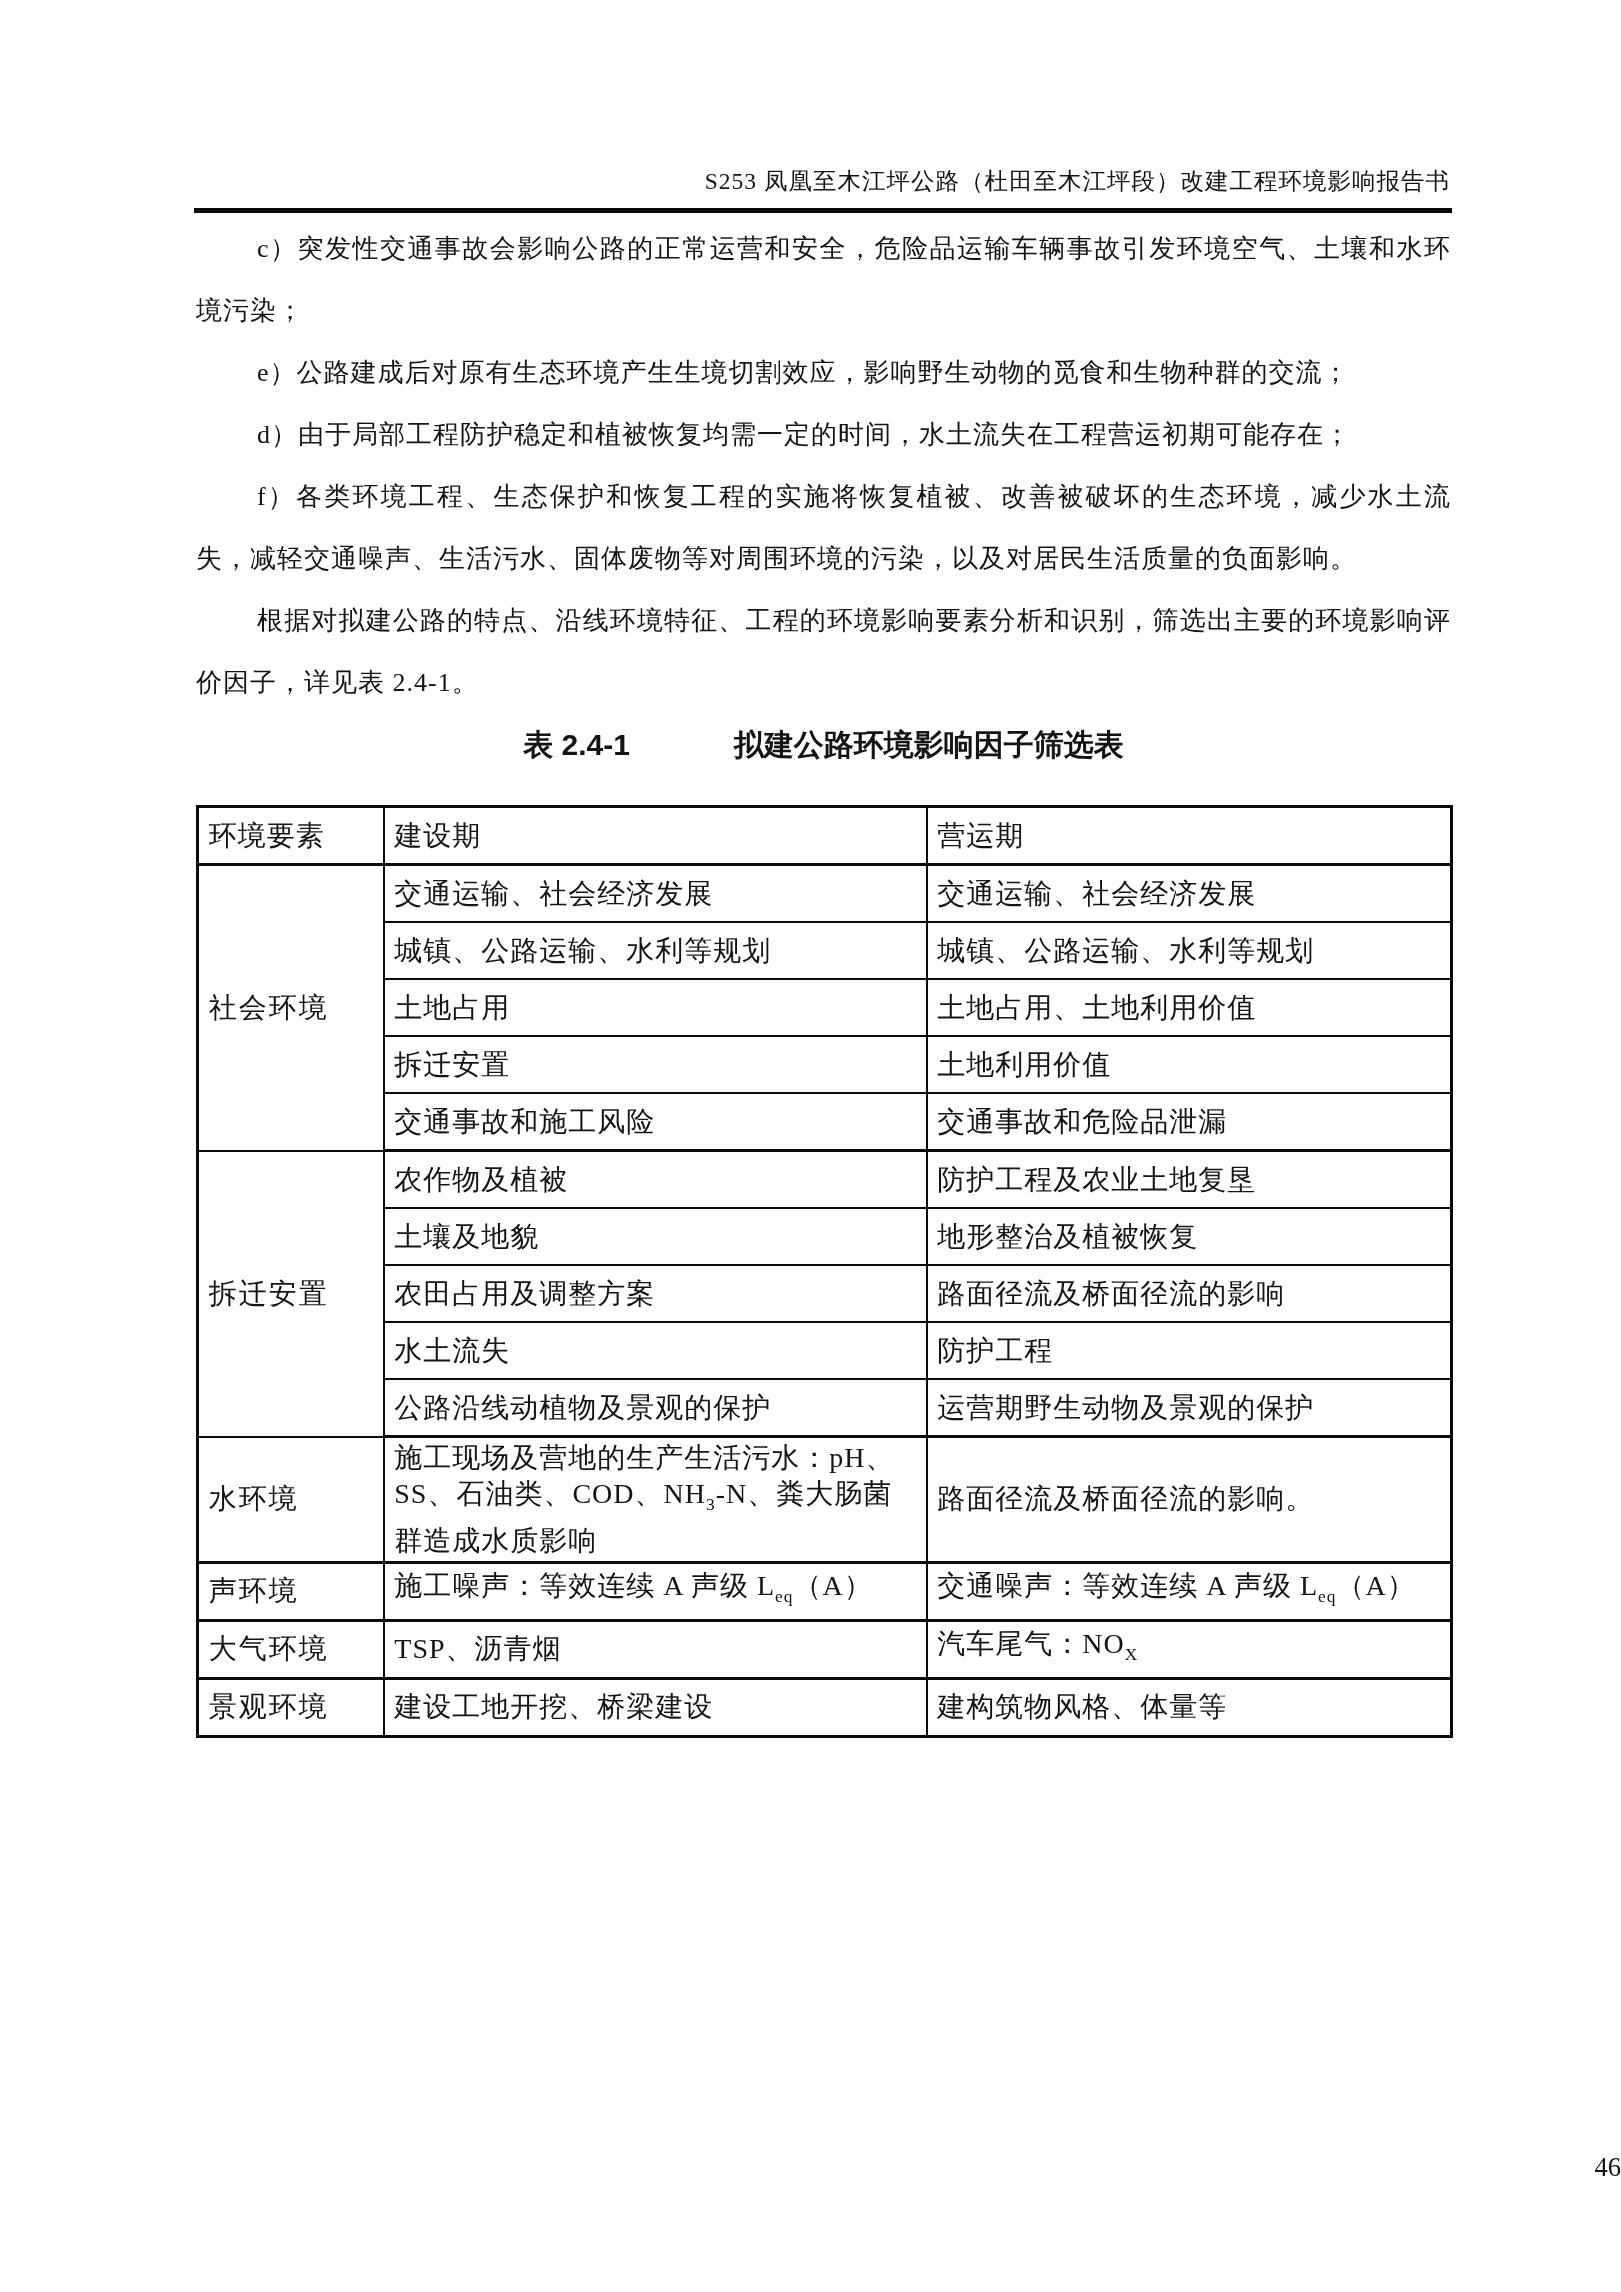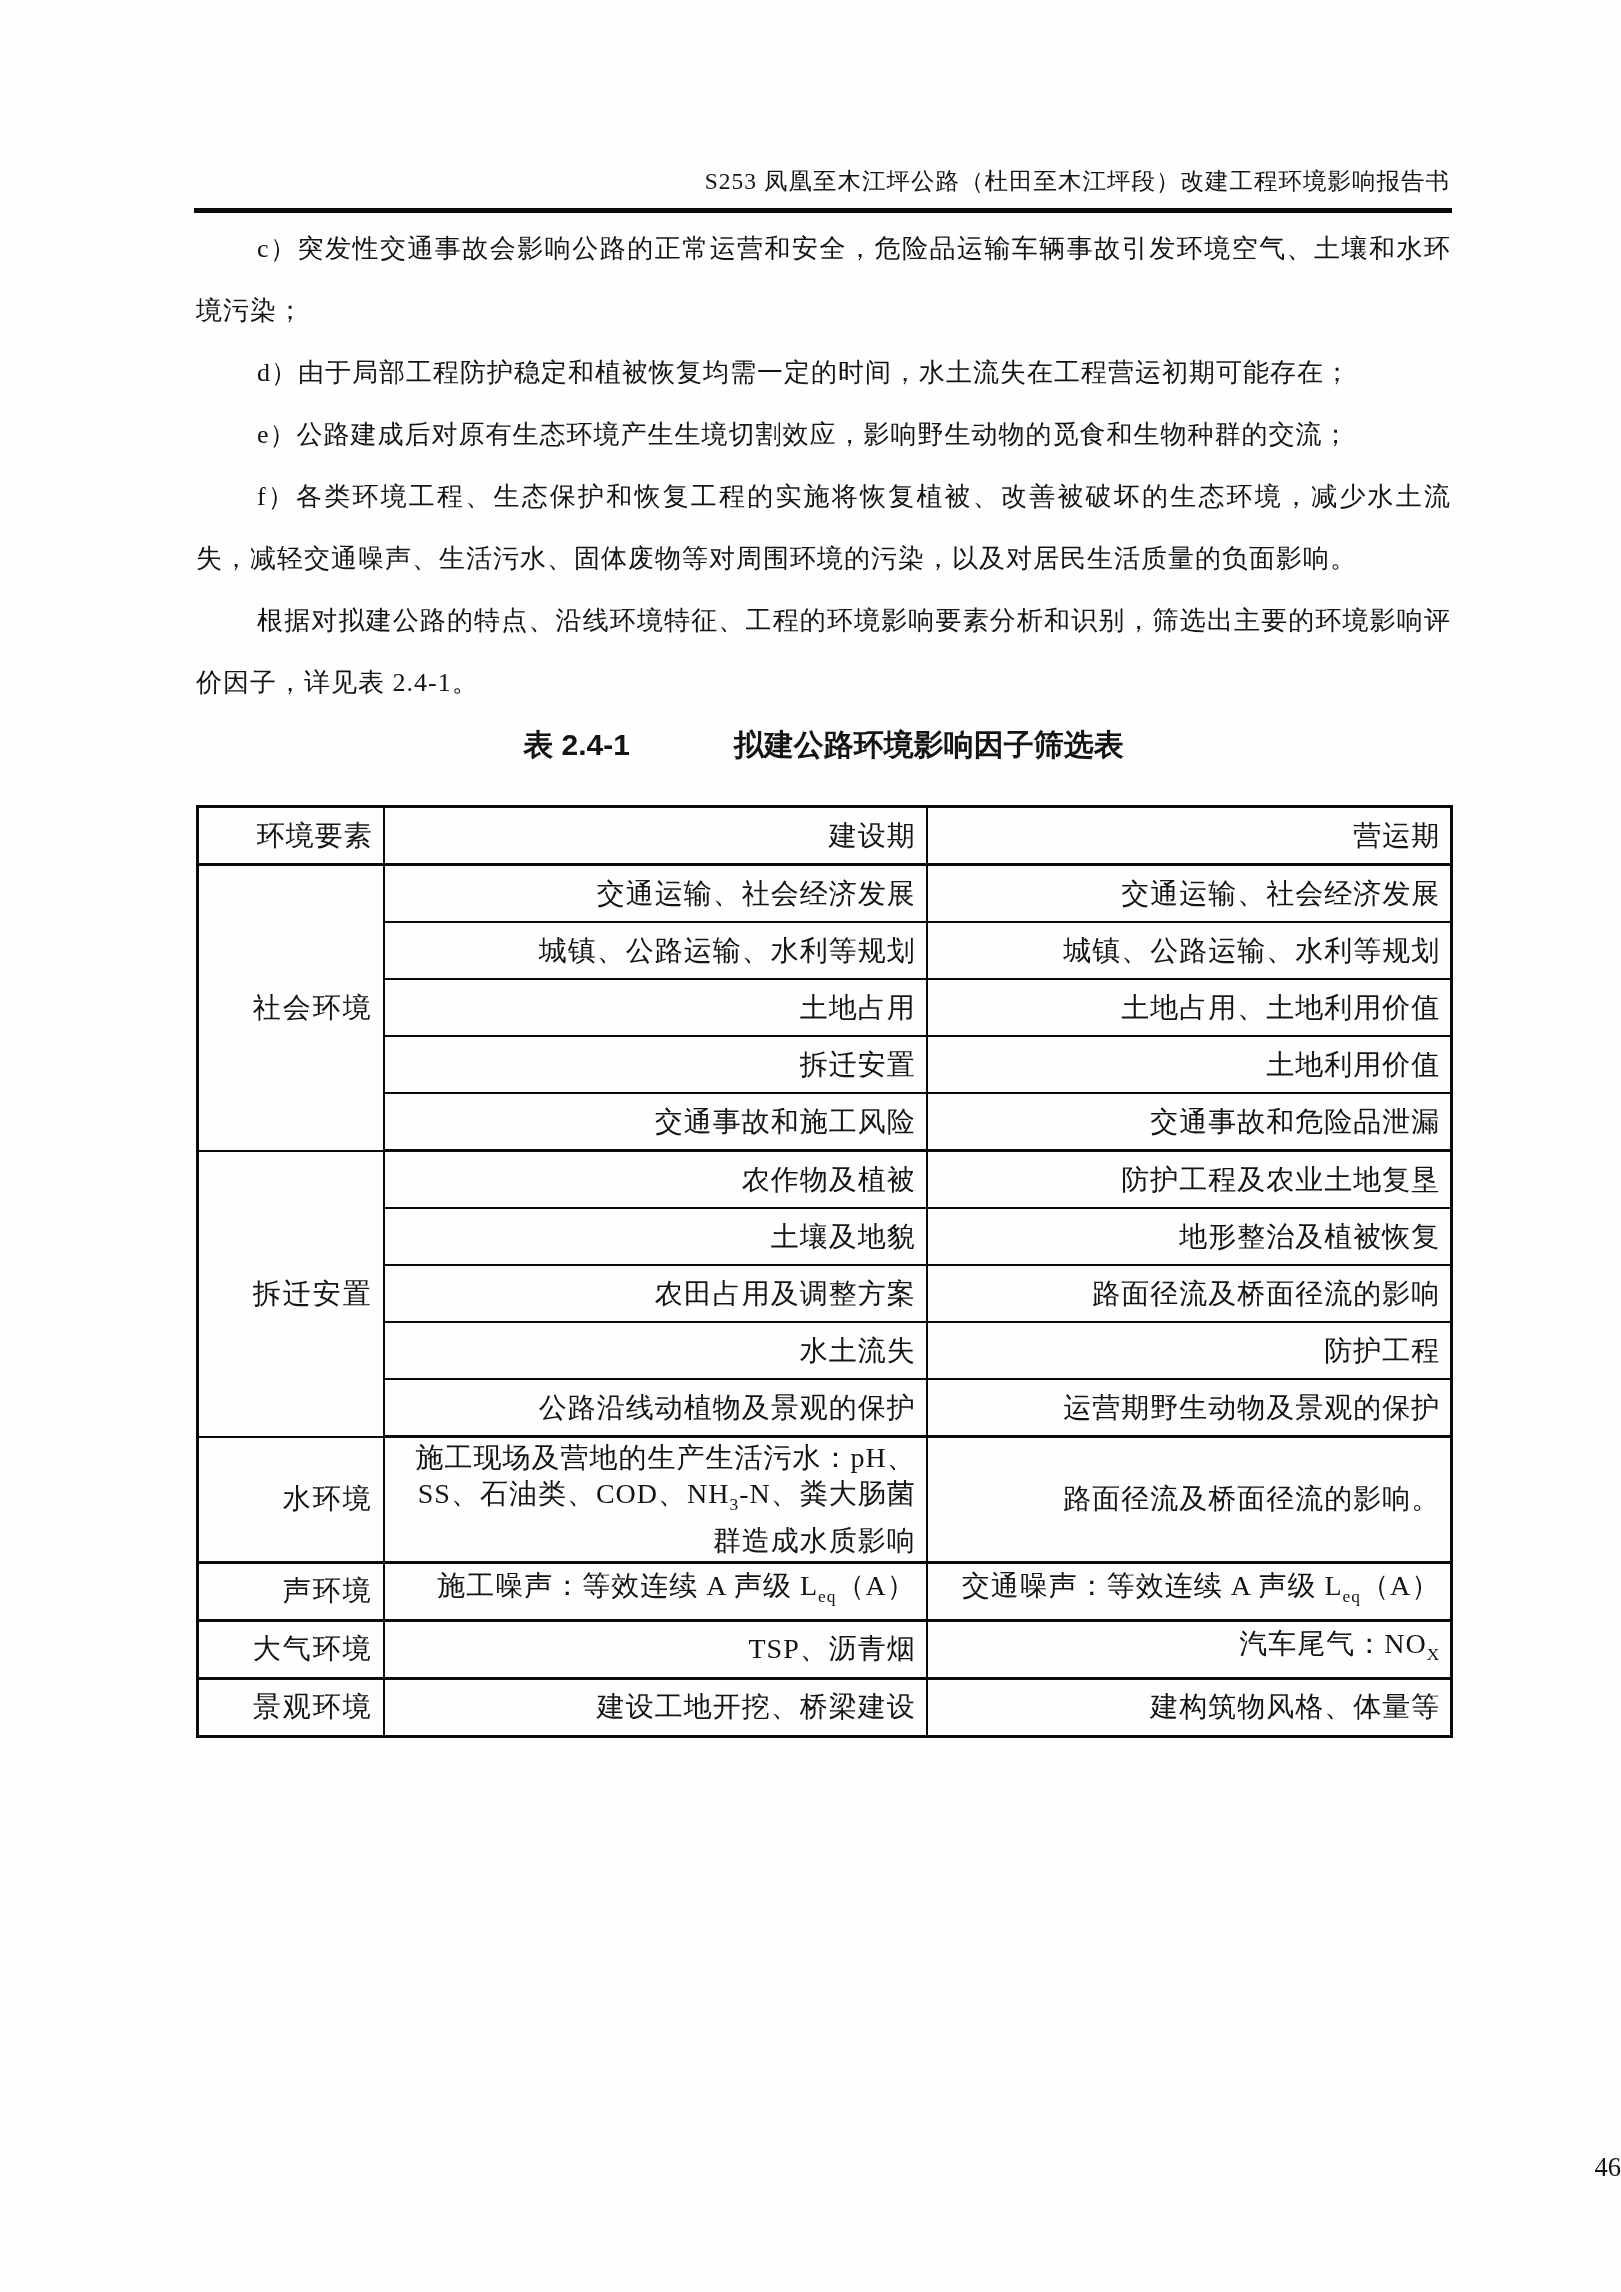--- a/index.html
+++ b/index.html
@@ -51,21 +51,21 @@
   table.factor-table {
     width:1255px;
     border-collapse:collapse;
     table-layout:fixed;
     border:3.9px solid #0a0a0a;
     font-size:28px;
   }
   table.factor-table td, table.factor-table th {
     border:2px solid #0a0a0a;
     border-left-width:2.9px; border-right-width:2.9px;
-    text-align:right; vertical-align:middle;
+    text-align:left; vertical-align:middle;
     font-weight:normal;
     height:51px;
     padding:2px 9.8px;
     line-height:36px;
     letter-spacing:1px;
     overflow:hidden;
   }
   table.factor-table tr.group-end td,
   table.factor-table tr.group-end th { border-bottom-width:3.9px; }
   table.factor-table td.factor-cell { letter-spacing:2px; }
@@ -80,22 +80,22 @@
 <body>
 
 <div class="page">
 
   <div class="header-title">S253 凤凰至木江坪公路（杜田至木江坪段）改建工程环境影响报告书</div>
   <div class="header-rule"></div>
 
   <div class="body">
 
     <p class="para">c）突发性交通事故会影响公路的正常运营和安全，危险品运输车辆事故引发环境空气、土壤和水环境污染；</p>
+    <p class="para">e）公路建成后对原有生态环境产生生境切割效应，影响野生动物的觅食和生物种群的交流；</p>
     <p class="para">d）由于局部工程防护稳定和植被恢复均需一定的时间，水土流失在工程营运初期可能存在；</p>
-    <p class="para">e）公路建成后对原有生态环境产生生境切割效应，影响野生动物的觅食和生物种群的交流；</p>
     <p class="para">f）各类环境工程、生态保护和恢复工程的实施将恢复植被、改善被破坏的生态环境，减少水土流失，减轻交通噪声、生活污水、固体废物等对周围环境的污染，以及对居民生活质量的负面影响。</p>
 
 
     <p class="para">根据对拟建公路的特点、沿线环境特征、工程的环境影响要素分析和识别，筛选出主要的环境影响评价因子，详见表 2.4-1。</p>
 
     <div class="table-caption"><span>表 2.4-1</span><span class="cap-title">拟建公路环境影响因子筛选表</span></div>
 
     <table class="factor-table">
       <colgroup>
         <col style="width:186px">

